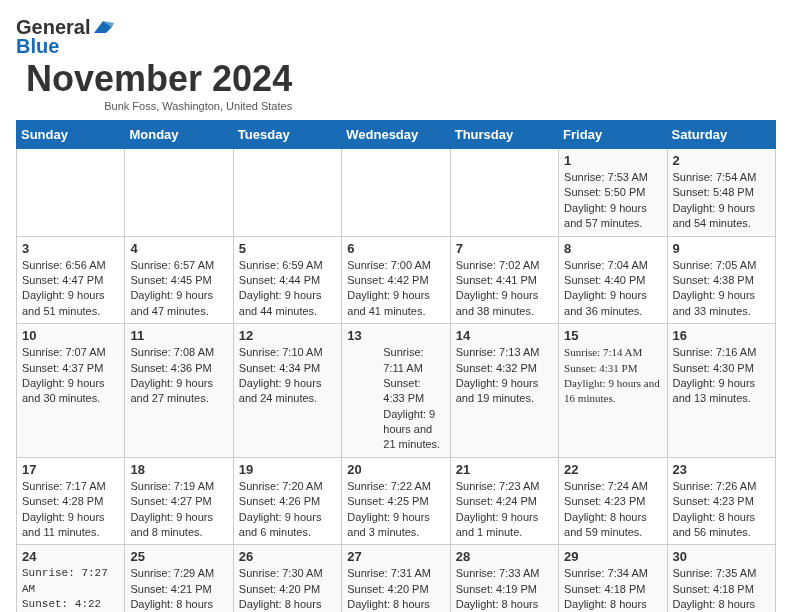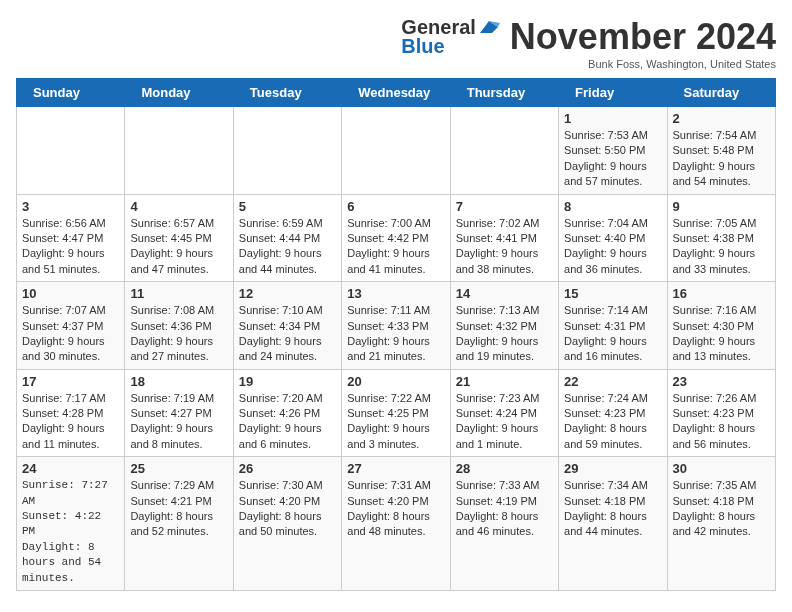--- a/index.html
+++ b/index.html
@@ -5,23 +5,24 @@
     * { box-sizing: border-box; margin: 0; padding: 0; }
     body {
       font-family: Arial, sans-serif;
       background: #fff;
       width: 792px;
       min-height: 612px;
       padding: 16px;
     }
     .header {
       display: flex;
-      justify-content: flex-end;
+      justify-content: space-between;
       align-items: flex-start;
       margin-bottom: 8px;
+      flex-direction: column;
     }
     .logo {
       display: flex;
       flex-direction: column;
       align-items: flex-start;
     }
     .title-area {
       text-align: right;
       margin-left: 10px;
     }
@@ -37,21 +38,21 @@
     .calendar {
       width: 100%;
       border-collapse: collapse;
       border: 1px solid #ccc;
     }
     .calendar th {
       background-color: #1a6bb5;
       color: #fff;
       font-size: 13px;
       font-weight: bold;
-      padding: 6px 16px;
+      padding: 6px 4px;
       text-align: left;
       border: 1px solid #1a6bb5;
       margin-top: 32px;
     }
     .calendar td {
       vertical-align: top;
       border: 1px solid #ccc;
       padding: 4px 5px;
       min-height: 80px;
       width: 108px;
@@ -198,33 +199,33 @@
 Daylight: 9 hours and 27 minutes.</div>
         </td>
         <td>
           <span class="day-num">12</span>
           <div class="day-info" style="white-space: pre-line;">Sunrise: 7:10 AM
 Sunset: 4:34 PM
 Daylight: 9 hours and 24 minutes.</div>
         </td>
         <td>
           <span class="day-num">13</span>
-          <div class="day-info" style="white-space: pre-line;">Sunrise: 7:11 AM
+          <div class="day-info" style="white-space: pre-line; margin-left: 36px;">Sunrise: 7:11 AM
 Sunset: 4:33 PM
 Daylight: 9 hours and 21 minutes.</div>
         </td>
         <td>
           <span class="day-num">14</span>
           <div class="day-info" style="white-space: pre-line;">Sunrise: 7:13 AM
 Sunset: 4:32 PM
 Daylight: 9 hours and 19 minutes.</div>
         </td>
         <td>
           <span class="day-num">15</span>
-          <div class="day-info" style="white-space: pre-line;">Sunrise: 7:14 AM
+          <div class="day-info" style="white-space: pre-line; font-family: Liberation Serif, serif;">Sunrise: 7:14 AM
 Sunset: 4:31 PM
 Daylight: 9 hours and 16 minutes.</div>
         </td>
         <td>
           <span class="day-num">16</span>
           <div class="day-info" style="white-space: pre-line;">Sunrise: 7:16 AM
 Sunset: 4:30 PM
 Daylight: 9 hours and 13 minutes.</div>
         </td>
       </tr>

